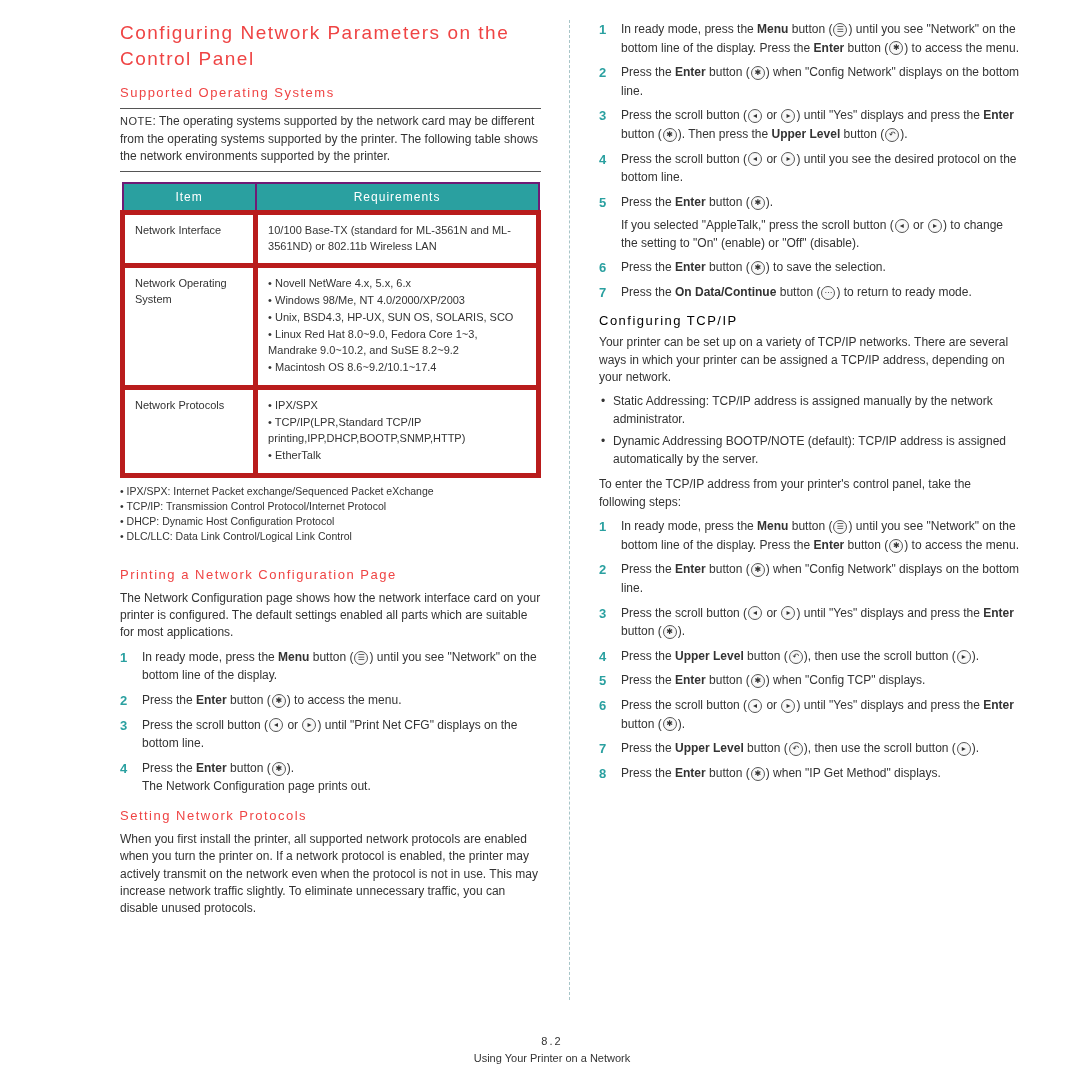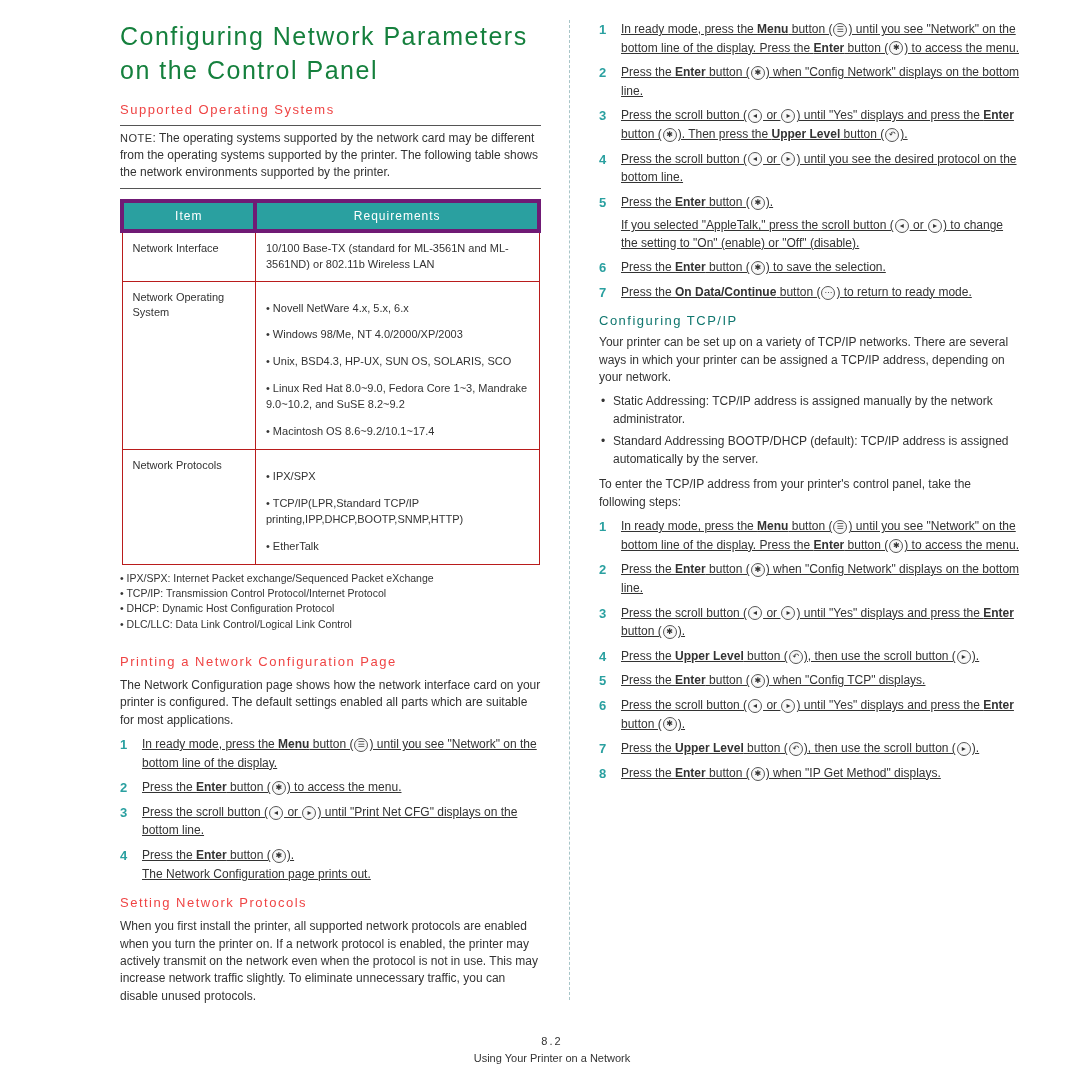--- a/index.html
+++ b/index.html
@@ -20,73 +20,73 @@
   }
   .col {
     flex: 1;
     min-width: 0;
   }
   .divider {
     width: 2px;
     border-left: 1px dashed #a8c5c8;
   }
   h1 {
-    font-size: 25px;
+    font-size: 19px;
     font-weight: normal;
     letter-spacing: 1.5px;
-    color: #15803d;
+    color: #ef4444;
     line-height: 1.35;
     margin-bottom: 14px;
   }
   h2 {
     font-size: 13px;
     font-weight: normal;
     letter-spacing: 1.5px;
     color: #ef4444;
     margin-bottom: 8px;
     margin-top: 12px;
   }
   h3 {
     font-size: 13px;
     font-weight: normal;
     letter-spacing: 1.5px;
-    color: #0f766e;
+    color: #000000;
     margin-bottom: 6px;
     margin-top: 12px;
   }
   p { line-height: 1.45; margin-bottom: 6px; }
   .hr { border: none; border-top: 1px solid #555; margin: 4px 0; }
   .smallcaps { font-size: 11px; letter-spacing: 0.5px; }
   table {
     width: 100%;
     border-collapse: collapse;
     margin: 10px 0 6px;
   }
   th {
     background: #2aa0a0;
     color: #fff;
     font-weight: normal;
     letter-spacing: 1px;
     padding: 6px 8px;
-    border: 4px solid #701a75;
+    border: 2px solid #701a75;
     font-size: 12px;
   }
   td {
-    border: 1px solid #b91c1c;
+    border: 5px solid #b91c1c;
     padding: 8px 10px;
     vertical-align: top;
     font-size: 11px;
     line-height: 1.45;
   }
   td ul { list-style: none; padding-left: 0; }
   td ul li::before { content: "•  "; }
-  td ul li { margin-bottom: 1px; margin-top: 11px; }
+  td ul li { margin-bottom: 1px; }
   .footnotes { font-size: 10.5px; line-height: 1.45; margin-bottom: 22px; }
   .footnotes div::before { content: "• "; }
-  ol.steps { list-style: none; counter-reset: step; padding-left: 0; text-decoration: underline; }
+  ol.steps { list-style: none; counter-reset: step; padding-left: 0; }
   ol.steps > li {
     counter-increment: step;
     position: relative;
     padding-left: 22px;
     margin-bottom: 6px;
     line-height: 1.55;
   }
   ol.steps > li::before {
     content: counter(step);
     position: absolute;
@@ -209,21 +209,21 @@
         <p style="margin-top:6px"><span>If you selected "AppleTalk," press the scroll button (</span><span class="icon">◂</span><span> or </span><span class="icon">▸</span><span>) to change the setting to "On" (enable) or "Off" (disable).</span></p>
       </li>
       <li><span>Press the </span><b>Enter</b><span> button (</span><span class="icon">✱</span><span>) to save the selection.</span></li>
       <li><span>Press the </span><b>On Data/Continue</b><span> button (</span><span class="icon">⋯</span><span>) to return to ready mode.</span></li>
     </ol>
 
     <h3>Configuring TCP/IP</h3>
     <p>Your printer can be set up on a variety of TCP/IP networks. There are several ways in which your printer can be assigned a TCP/IP address, depending on your network.</p>
     <ul class="bullets">
       <li>Static Addressing: TCP/IP address is assigned manually by the network administrator.</li>
-      <li>Standard Addressing BOOTP/DHCP (default): TCP/IP address is assigned automatically by the server.</li>
+      <li>Dynamic Addressing BOOTP/NOTE (default): TCP/IP address is assigned automatically by the server.</li>
     </ul>
 
     <p>To enter the TCP/IP address from your printer's control panel, take the following steps:</p>
     <ol class="steps">
       <li><span>In ready mode, press the </span><b>Menu</b><span> button (</span><span class="icon">☰</span><span>) until you see "Network" on the bottom line of the display. Press the </span><b>Enter</b><span> button (</span><span class="icon">✱</span><span>) to access the menu.</span></li>
       <li><span>Press the </span><b>Enter</b><span> button (</span><span class="icon">✱</span><span>) when "Config Network" displays on the bottom line.</span></li>
       <li><span>Press the scroll button (</span><span class="icon">◂</span><span> or </span><span class="icon">▸</span><span>) until "Yes" displays and press the </span><b>Enter</b><span> button (</span><span class="icon">✱</span><span>).</span></li>
       <li><span>Press the </span><b>Upper Level</b><span> button (</span><span class="icon">↶</span><span>), then use the scroll button (</span><span class="icon">▸</span><span>).</span></li>
       <li><span>Press the </span><b>Enter</b><span> button (</span><span class="icon">✱</span><span>) when "Config TCP" displays.</span></li>
       <li><span>Press the scroll button (</span><span class="icon">◂</span><span> or </span><span class="icon">▸</span><span>) until "Yes" displays and press the </span><b>Enter</b><span> button (</span><span class="icon">✱</span><span>).</span></li>

